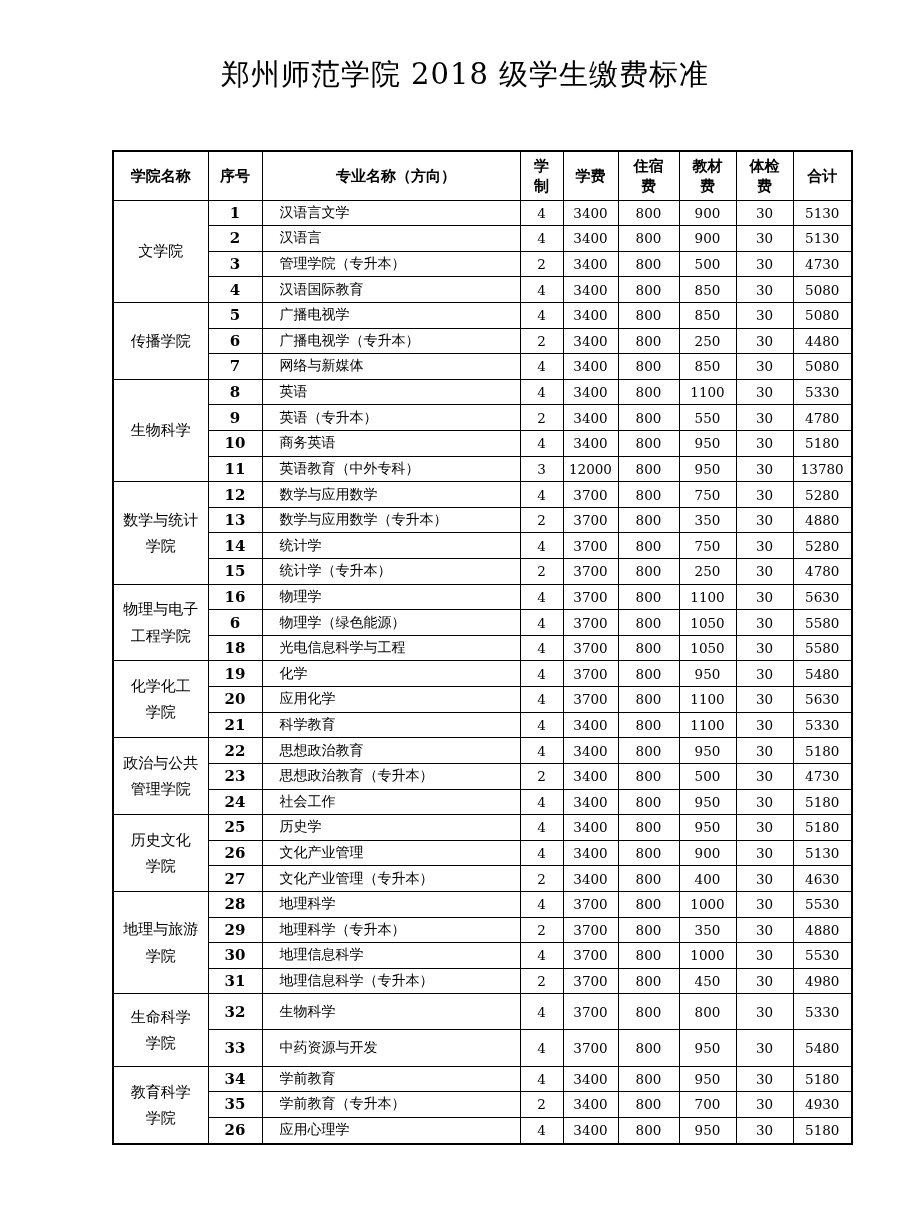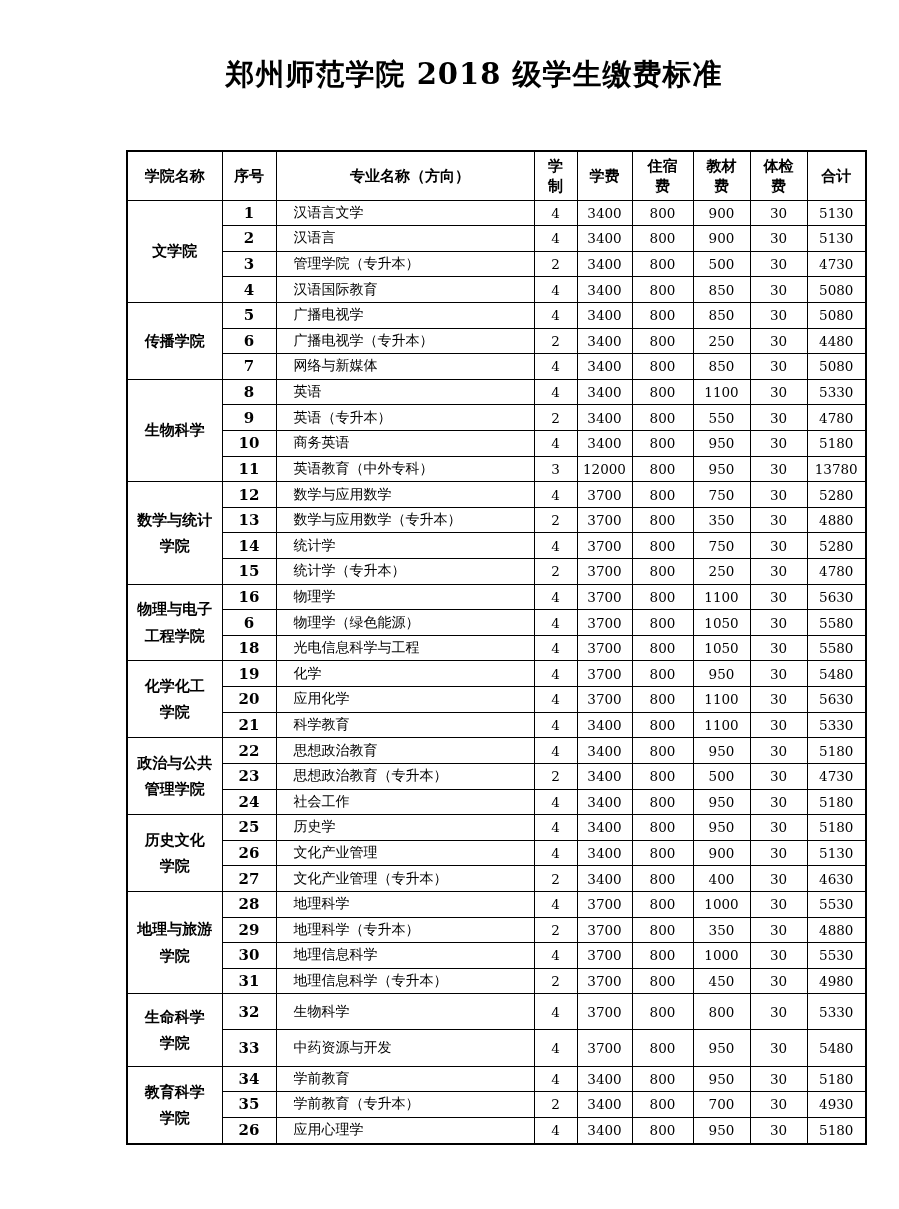--- a/index.html
+++ b/index.html
@@ -7,32 +7,32 @@
     width: 899px; height: 1209px;
     background: #ffffff;
     font-family: "DejaVu Serif", "Liberation Serif", serif;
     color: #000;
     position: relative;
     overflow: hidden;
   }
   .doc-title {
     position: absolute;
     top: 55px;
-    left: 104px;
+    left: 95px;
     width: 740px;
     text-align: center;
     font-size: 29px;
-    font-weight: bold;
+    font-weight: normal;
     letter-spacing: 1px;
     white-space: nowrap;
   }
   .table-wrap {
     position: absolute;
     top: 150px;
-    left: 126px;
+    left: 112px;
     width: 664px;
   }
   table.fee-table {
     width: 739px;
     height: 995px;
     border-collapse: collapse;
     table-layout: fixed;
     border: 2px solid #000;
   }
   .fee-table th, .fee-table td {
@@ -47,21 +47,21 @@
     font-weight: bold;
     font-size: 15px;
     white-space: pre-line;
     line-height: 1.35;
   }
   .fee-table th.major-h {
     text-align: center;
     padding-left: 10px;
   }
   .fee-table td.college {
-    font-weight: bold;
+    font-weight: normal;
     font-size: 15px;
     white-space: pre-line;
     line-height: 1.75;
   }
   .fee-table td.no {
     font-weight: bold;
     font-size: 15px;
   }
   .fee-table td.major {
     text-align: left;

